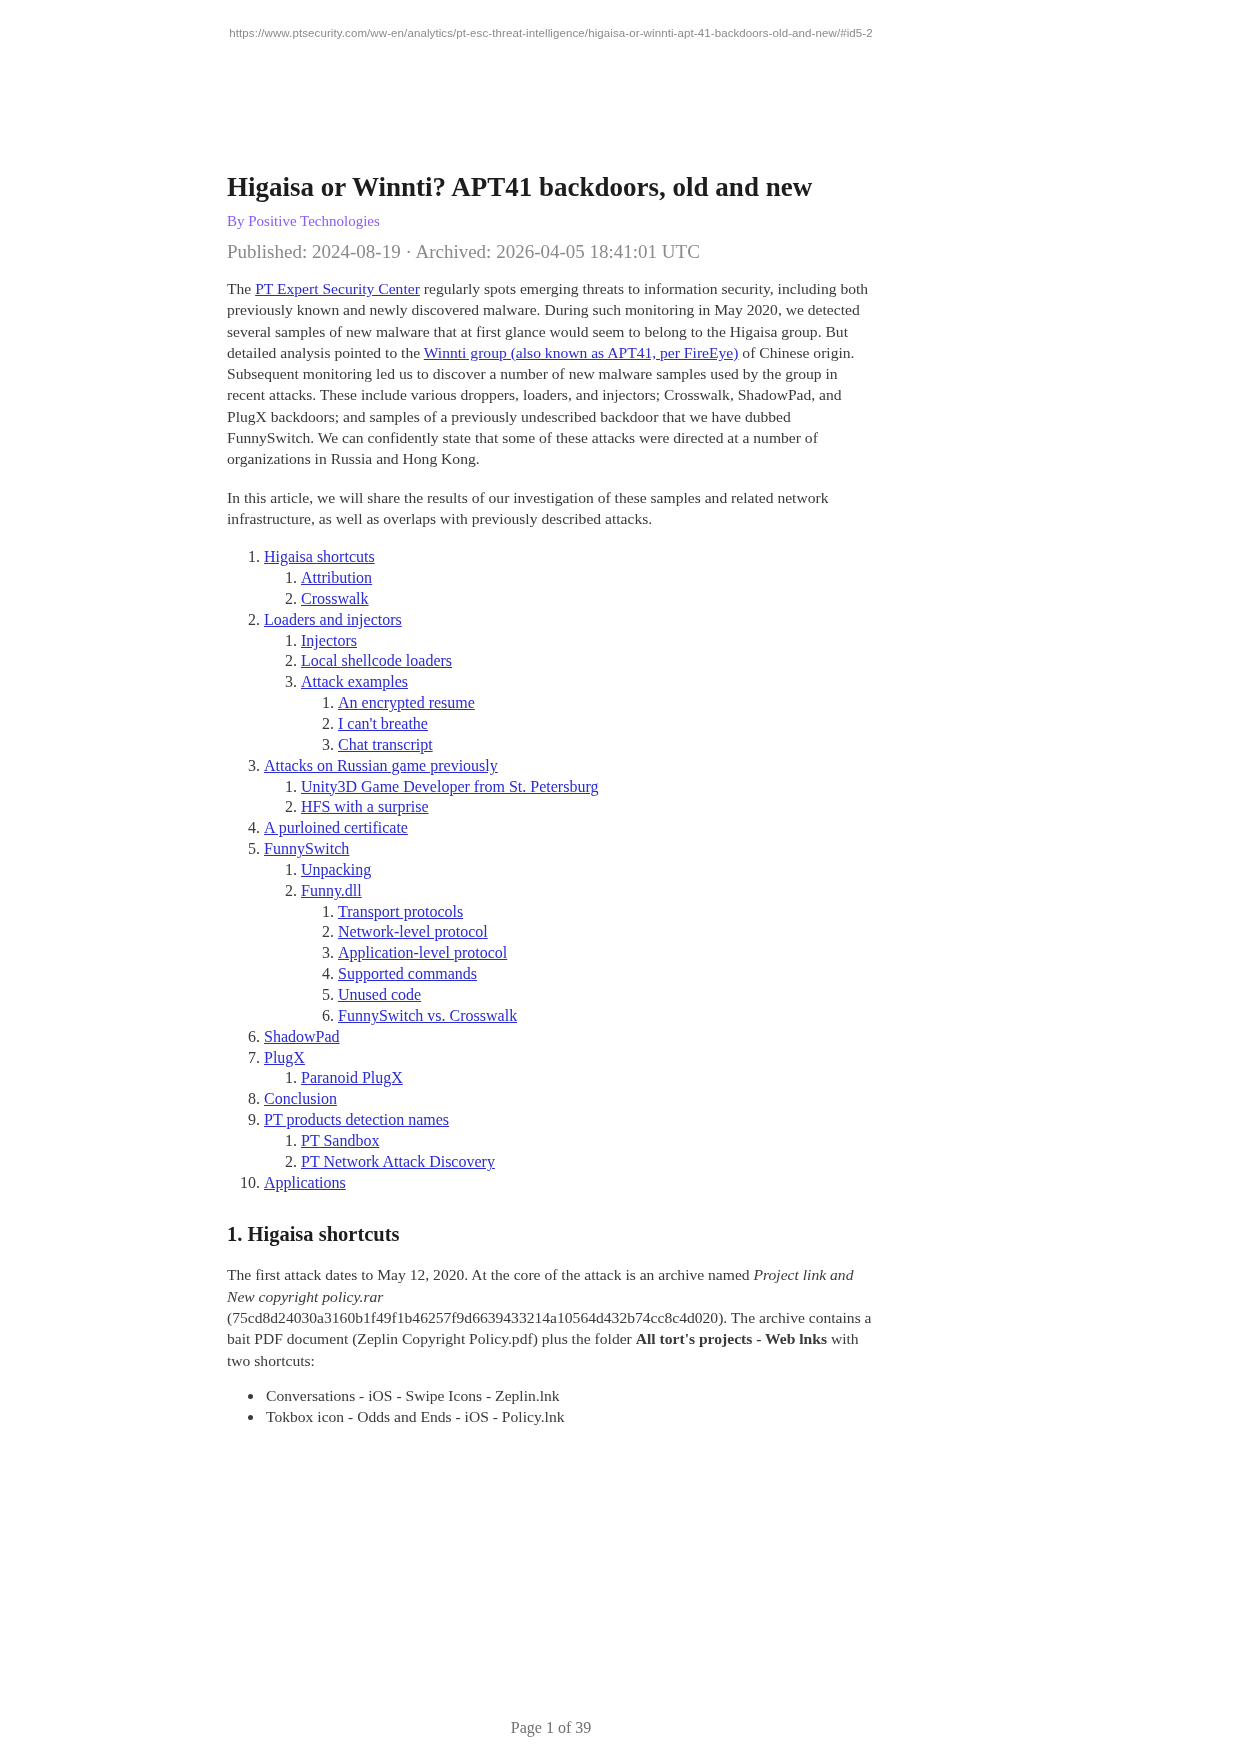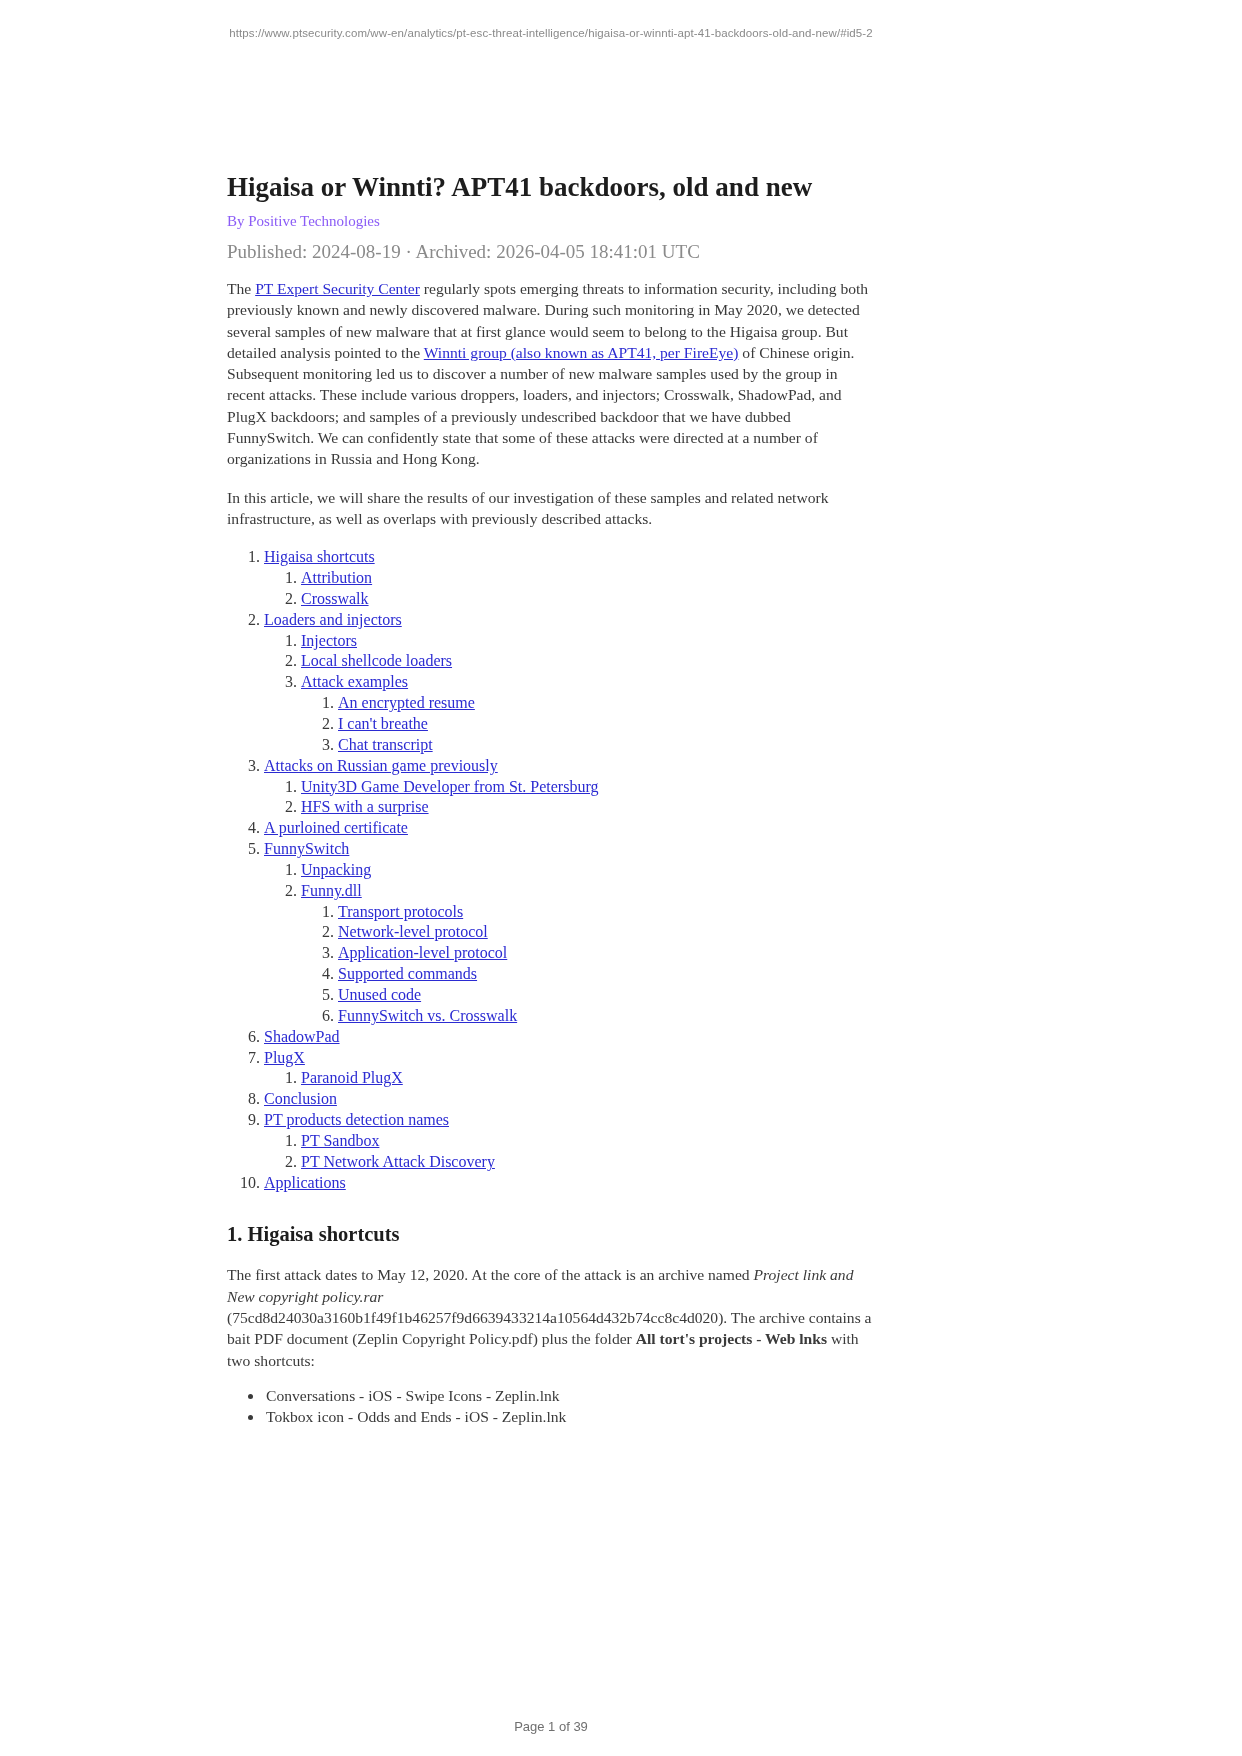--- a/index.html
+++ b/index.html
@@ -55,22 +55,22 @@
     margin: 14px 0 0 0; padding-left: 37px;
     font-size: 15.6px; line-height: 21.3px;
     list-style-type: disc;
   }
   ul.bullets li { padding-left: 2px; }
   .italic { font-style: italic; }
   .bold { font-weight: bold; }
   .footer {
     position: absolute; top: 1719px; left: 227px; width: 648px;
     text-align: center;
-    font-family: Liberation Sans, sans-serif;
-    font-size: 13px; color: #6f6f6f;
+    font-family: Liberation Serif, serif;
+    font-size: 16px; color: #6f6f6f;
   }
 </style>
 </head>
 <body>
 
 <div class="url-bar">https://www.ptsecurity.com/ww-en/analytics/pt-esc-threat-intelligence/higaisa-or-winnti-apt-41-backdoors-old-and-new/#id5-2</div>
 
 <div class="content">
   <h1 class="title">Higaisa or Winnti? APT41 backdoors, old and new</h1>
   <div class="byline">By Positive Technologies</div>
@@ -120,17 +120,17 @@
             <li><a href="#" class="link">PT Network Attack Discovery</a></li>
           </ol></li>
         <li><a href="#" class="link">Applications</a></li>
       </ol>
     </div>
 
   <h2 class="section">1. Higaisa shortcuts</h2>
   <p class="body"><span>The first attack dates to May 12, 2020. At the core of the attack is an archive named </span><span class="italic">Project link and New copyright policy.rar</span><span> (75cd8d24030a3160b1f49f1b46257f9d6639433214a10564d432b74cc8c4d020). The archive contains a bait PDF document (Zeplin Copyright Policy.pdf) plus the folder </span><span class="bold">All tort's projects - Web lnks</span><span> with two shortcuts:</span></p>
   <ul class="bullets">
       <li>Conversations - iOS - Swipe Icons - Zeplin.lnk</li>
-      <li>Tokbox icon - Odds and Ends - iOS - Zeplin.lnk</li>
+      <li>Tokbox icon - Odds and Ends - iOS - Policy.lnk</li>
     </ul>
 </div>
 
 <div class="footer">Page 1 of 39</div>
 
 </body></html>

